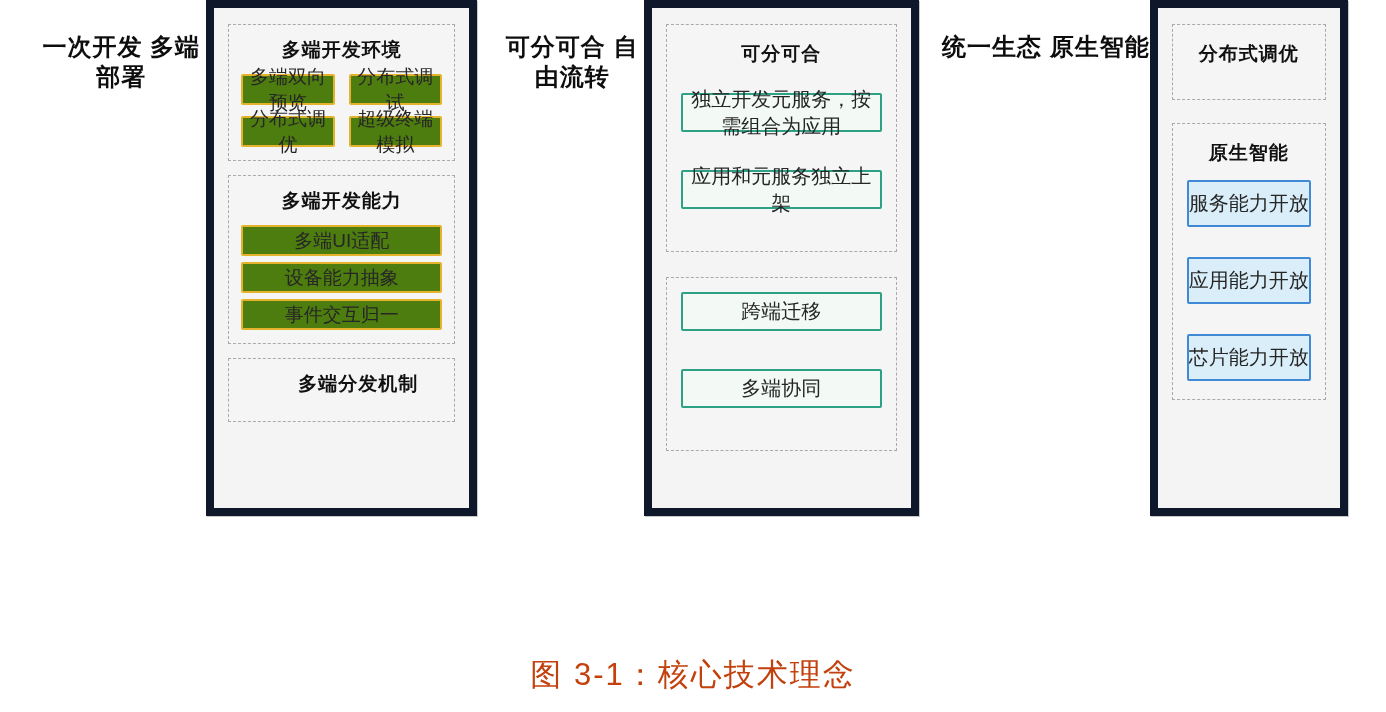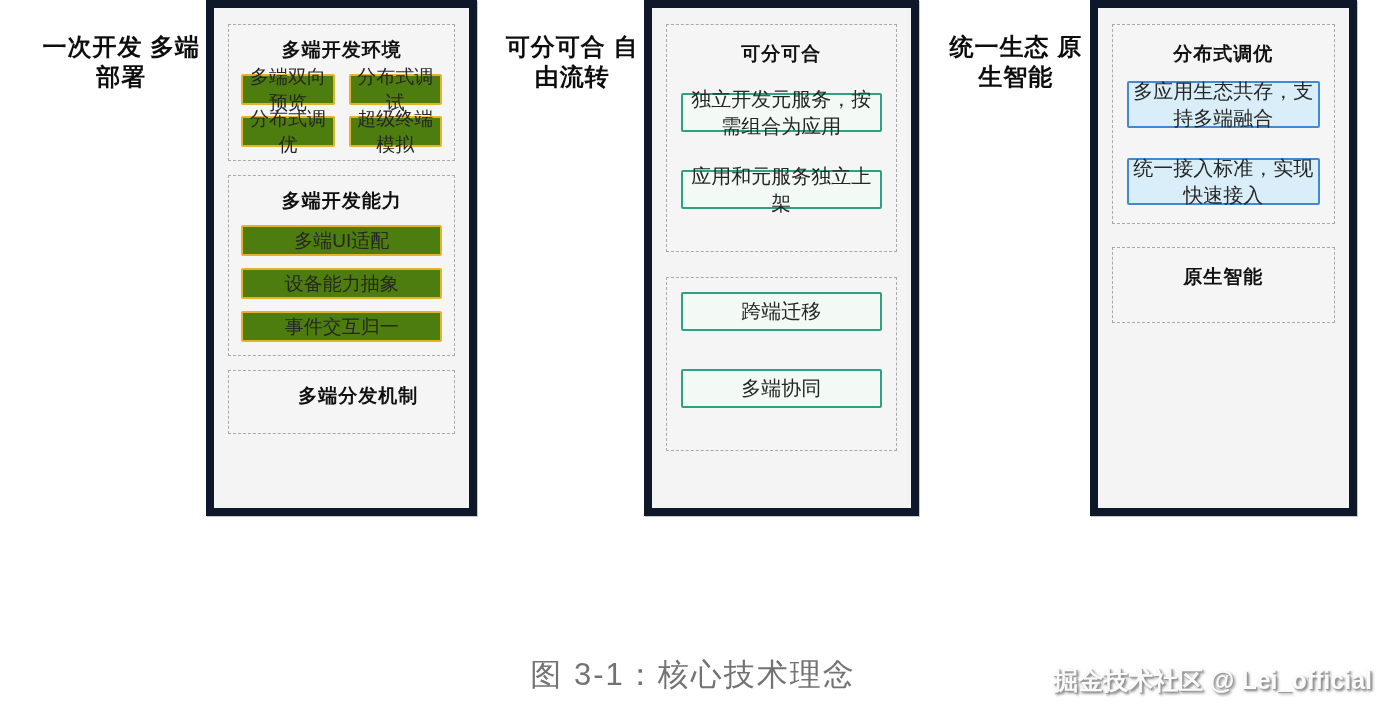--- a/index.html
+++ b/index.html
@@ -65,21 +65,21 @@
     border-radius: 2px;
     font-size: 19px;
     color: #262626;
   }
   .item.span2 { grid-column: 1 / span 2; }
 
   
   .col-yellow .section { padding: 10px 12px 13px; margin-bottom: 14px; }
   .col-yellow .section:last-child { margin-bottom: 0; padding-left: 45px; }
   .col-yellow .section-title { margin: 2px 0 11px; }
-  .col-yellow .items { gap: 12px; }
+  .col-yellow .items { gap: 6px; }
   .col-yellow .items-grid { gap: 11px 14px; }
   .col-yellow .item {
     height: 31px;
     border: 2px solid #e5b22b;
     background: #4d7c0f;
   }
 
   
   .col-green .section { padding: 14px 14px 42px; margin-bottom: 25px; }
   .col-green .section:last-child { margin-bottom: 0; }
@@ -103,21 +103,21 @@
     border: 2px solid #4089d4;
     background: #d9eef9;
   }
 
   .figure-caption {
     position: absolute;
     left: 50%;
     top: 654px;
     transform: translateX(-50%);
     font-size: 31px;
-    color: #737373;
+    color: #c2410c;
     letter-spacing: 2px;
     white-space: nowrap;
     text-align: center;
   }
   .watermark {
     position: absolute;
     right: 14px;
     top: 664px;
     font-size: 25px;
     font-weight: 600;
@@ -172,26 +172,26 @@
               <div class="item">多端协同</div>
             </div>
           </div>
         </div>
       </div>
       <div class="column col-blue">
         <div class="col-header">统一生态 原生智能</div>
         <div class="panel">
           <div class="section">
             <div class="section-title">分布式调优</div>
-            <div class="items">
-              <div class="item">多应用生态共存，支持多端融合</div>
-              <div class="item">统一接入标准，实现快速接入</div>
-            </div>
           </div>
           <div class="section">
             <div class="section-title">原生智能</div>
+            <div class="items">
+              <div class="item">服务能力开放</div>
+              <div class="item">应用能力开放</div>
+              <div class="item">芯片能力开放</div>
+            </div>
           </div>
         </div>
       </div>
     </div>
   <div class="figure-caption">图 3-1：核心技术理念</div>
-  <div class="watermark">掘金技术社区 @ Lei_official</div>
 </div>
 
 </body></html>

